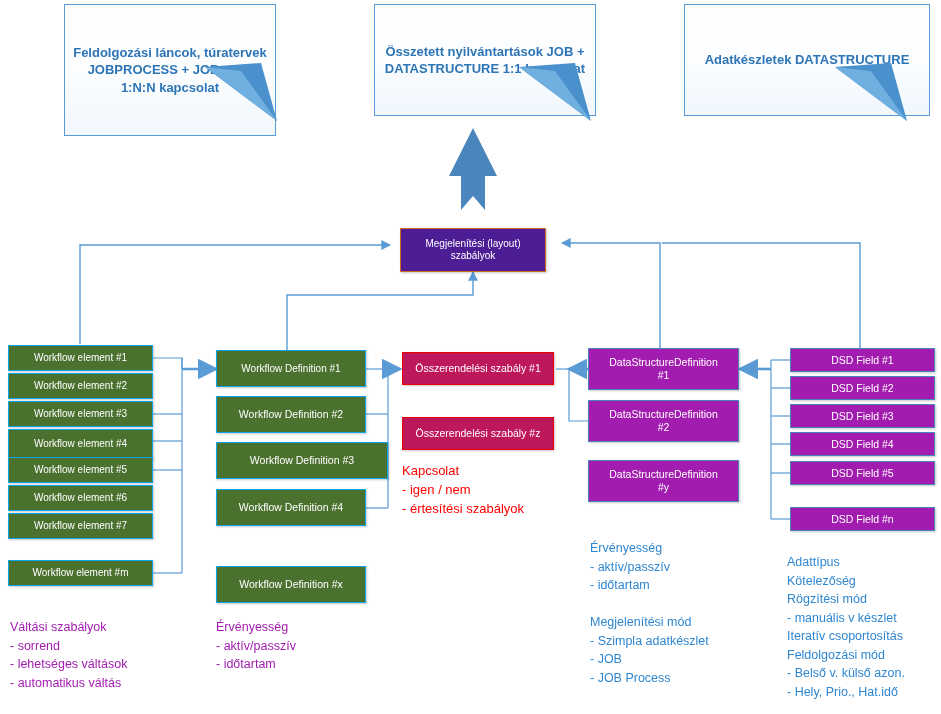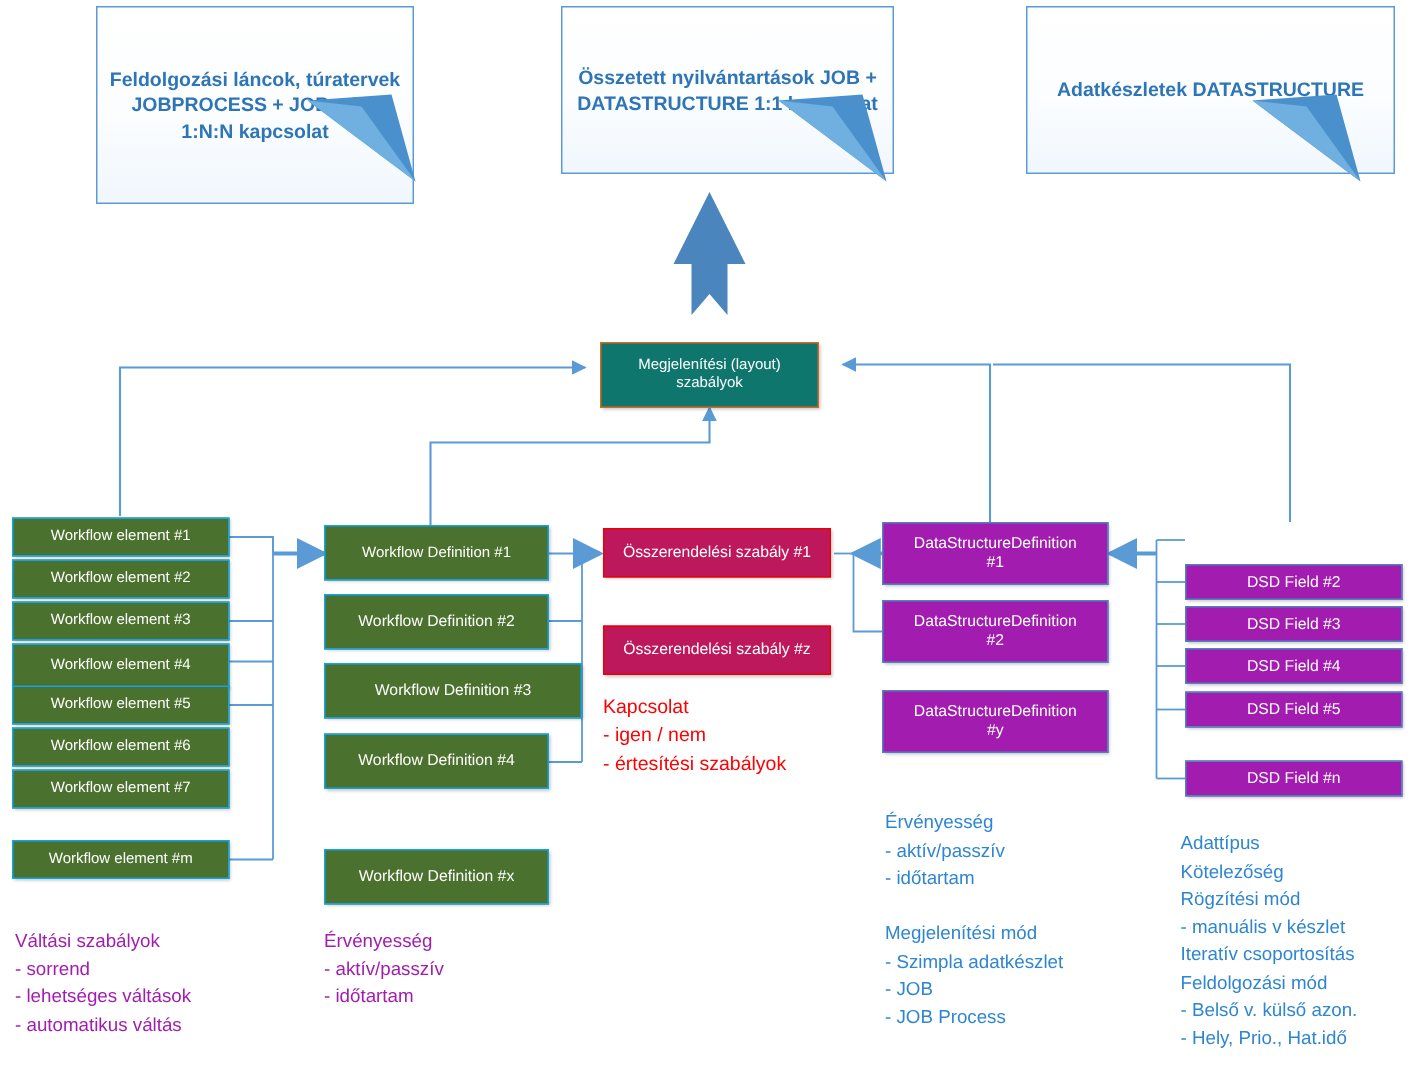--- a/index.html
+++ b/index.html
@@ -26,21 +26,21 @@
 
   
   .node{
     position:absolute;box-sizing:border-box;
     display:flex;align-items:center;justify-content:center;
     text-align:center;color:#ffffff;line-height:1.2;
     box-shadow:1px 1px 2px rgba(0,0,0,.22);
   }
   .node.green{background:#4b712e;border:1px solid #0ea5e9;}
   .node.blue{background:#a21caf;border:1px solid #4a86bd;}
-  .node.orange{background:#0f766e;border:1px solid #d46a20;}
+  .node.orange{background:#4c1d95;border:1px solid #d46a20;}
   .node.red{background:#be185d;border:1px solid #ee0000;}
   .node .nt{padding:0 4px;}
 
   
   .note{position:absolute;white-space:pre-line;line-height:1.48;}
   .note.green{color:#a21caf;}
   .note.red{color:#ff0000;}
   .note.blue{color:#2e86d0;}
 </style>
 </head>
@@ -189,20 +189,23 @@
     </div>
   <div class="node blue" style="left:588px;top:400px;width:151px;height:42px;font-size:10.5px;">
     <span class="nt" style="white-space:pre-line;">DataStructureDefinition
 #2</span>
     </div>
   <div class="node blue" style="left:588px;top:460px;width:151px;height:42px;font-size:10.5px;">
     <span class="nt" style="white-space:pre-line;">DataStructureDefinition
 #y</span>
     </div>
 
+  <div class="node blue" style="left:790px;top:348px;width:145px;height:24px;font-size:10.5px;">
+    <span class="nt">DSD Field #1</span>
+    </div>
   <div class="node blue" style="left:790px;top:376px;width:145px;height:24px;font-size:10.5px;">
     <span class="nt">DSD Field #2</span>
     </div>
   <div class="node blue" style="left:790px;top:404px;width:145px;height:24px;font-size:10.5px;">
     <span class="nt">DSD Field #3</span>
     </div>
   <div class="node blue" style="left:790px;top:432px;width:145px;height:24px;font-size:10.5px;">
     <span class="nt">DSD Field #4</span>
     </div>
   <div class="node blue" style="left:790px;top:461px;width:145px;height:24px;font-size:10.5px;">

